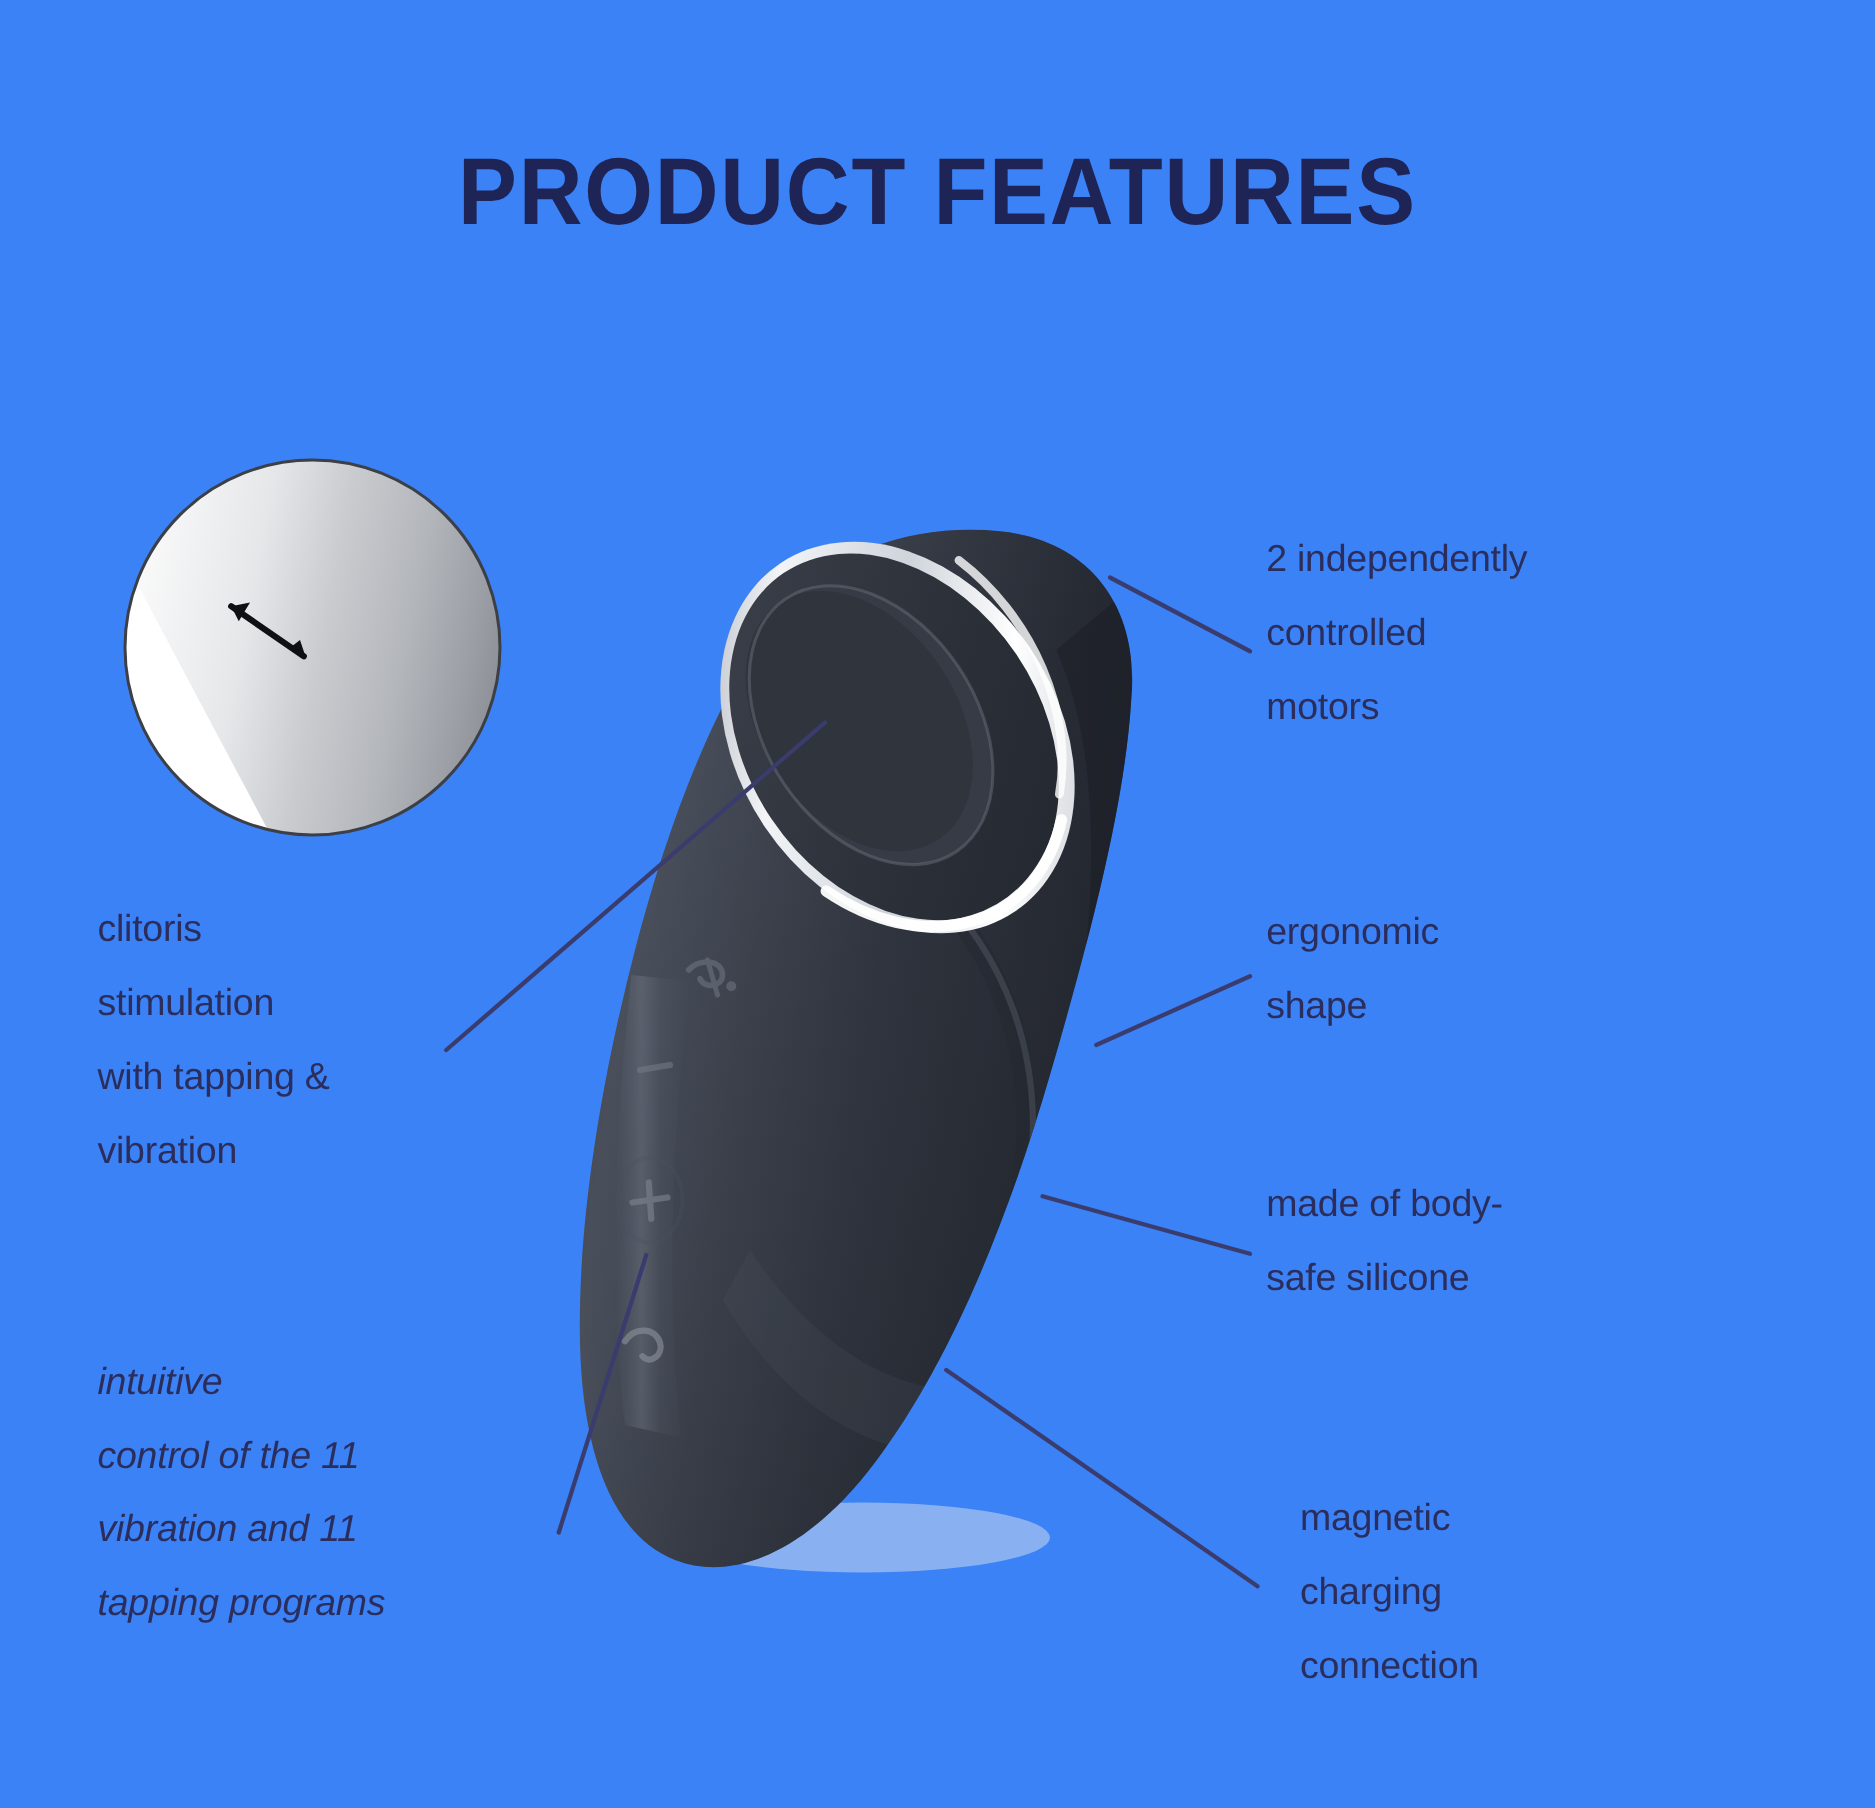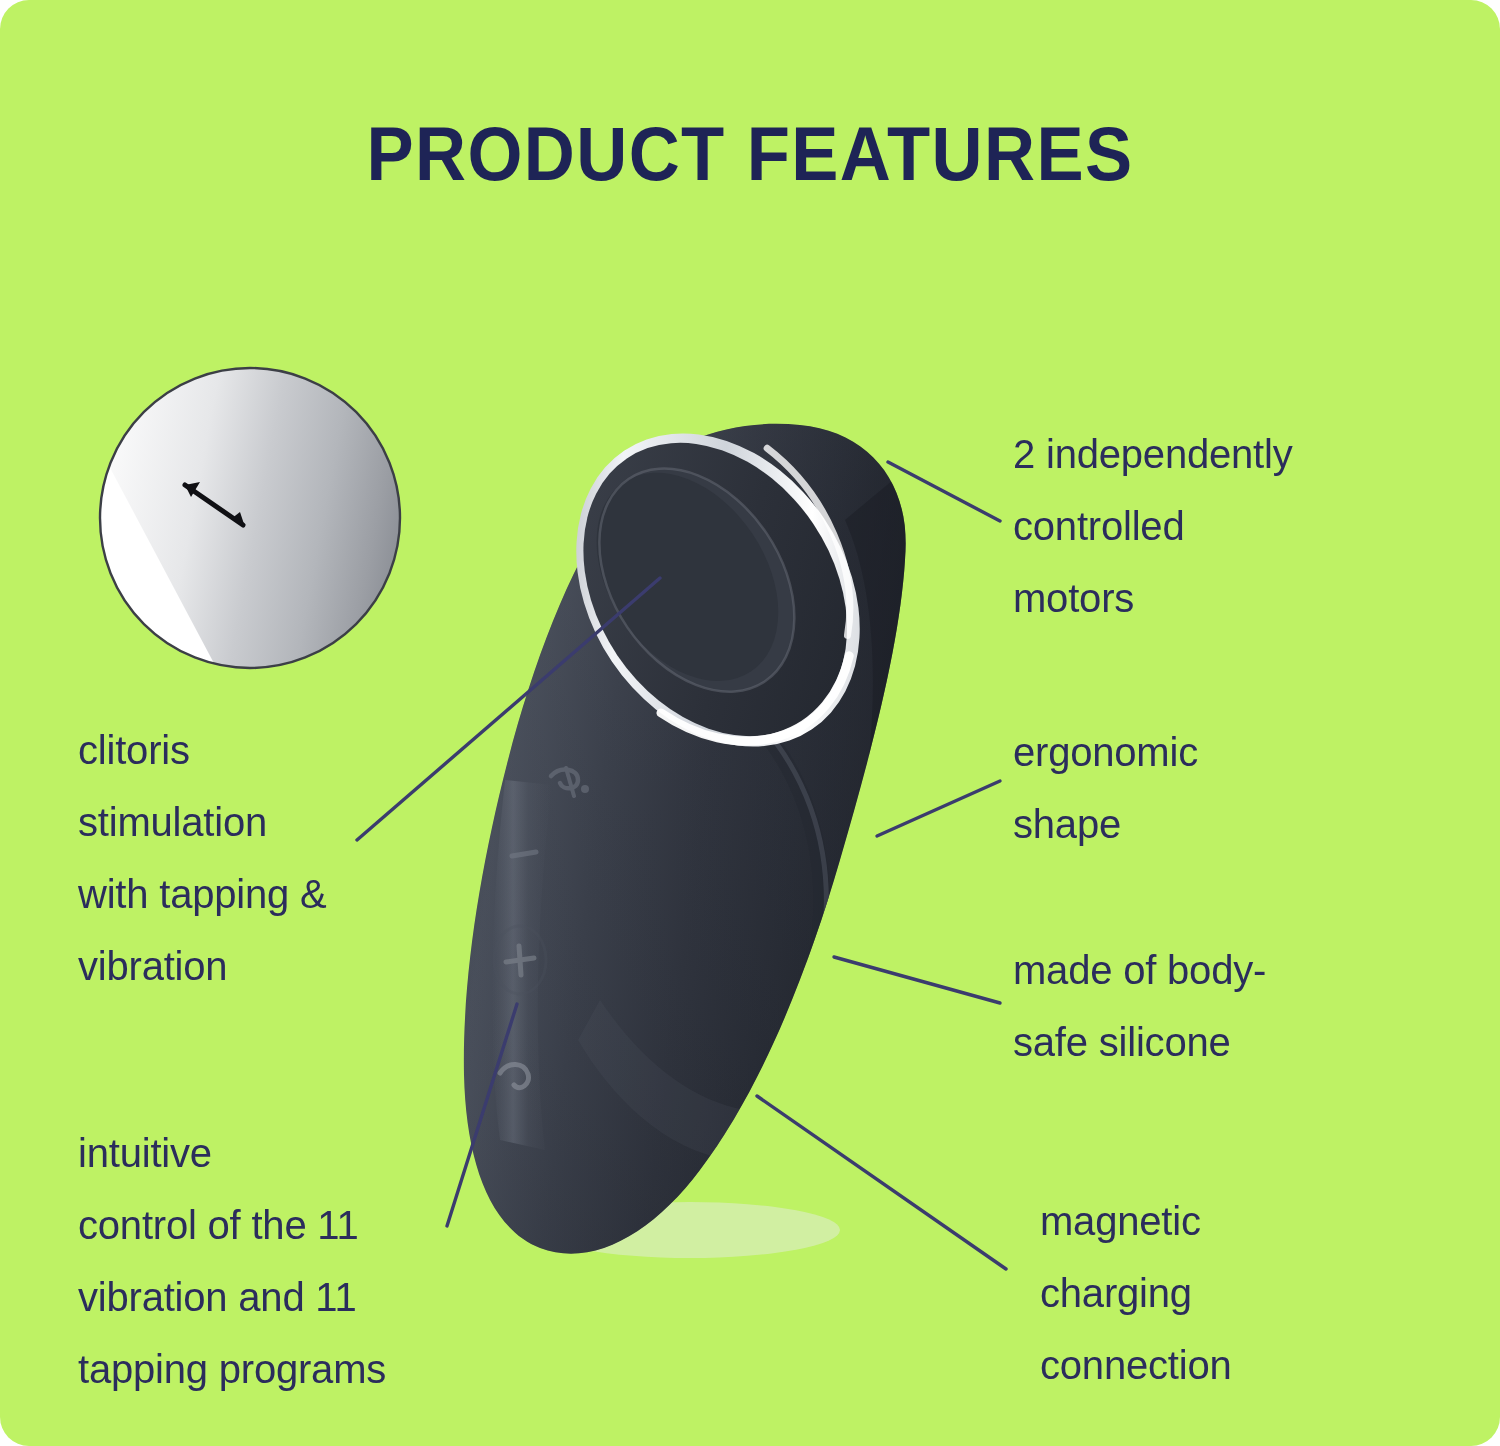--- a/index.html
+++ b/index.html
@@ -3,56 +3,56 @@
 <meta charset="utf-8">
 <style>
   html,body{margin:0;padding:0;}
   body{
     width:1500px;height:1446px;
     background:#fefefe;
     font-family:"Liberation Sans", sans-serif;
     overflow:hidden;
     position:relative;
   }
-  #stage{position:absolute;inset:0;width:1500px;height:1446px;overflow:hidden;background:#bef264;border-radius:29px;}
+  #stage{position:absolute;inset:0;width:1500px;height:1446px;overflow:hidden;background:#3b82f6;}
 
   
   .title{
     position:absolute;
     left:0;right:0;top:110px;
     text-align:center;
     font-family:"Liberation Sans", sans-serif;
     font-weight:bold;
     font-size:76px;
     letter-spacing:1.5px;
     color:#1e2456;
     transform:scaleX(0.93);
     white-space:nowrap;
   }
 
   
   .callout{
     position:absolute;
     color:#2b2d5c;
     font-family:"Liberation Sans", sans-serif;
-    font-size:40px;
-    line-height:72px;
+    font-size:30px;
+    line-height:59px;
     font-weight:400;
     letter-spacing:-0.2px;
     white-space:pre-line;
   }
   .callout.left{text-align:left;}
   .callout.right{text-align:left;}
 
   #label-motors{left:1013px;top:418px;width:400px;}
   #label-ergonomic{left:1013px;top:716px;width:380px;}
   #label-silicone{left:1013px;top:934px;width:380px;}
   #label-magnetic{left:1040px;top:1185px;width:380px;}
   #label-clitoris{left:78px;top:714px;width:400px;}
-  #label-intuitive{left:78px;top:1117px;width:450px;}
+  #label-intuitive{left:78px;top:1076px;width:450px;font-style:italic;}
 
   
   svg.overlay{position:absolute;left:0;top:0;width:1500px;height:1446px;}
 </style>
 </head>
 <body>
 
 <div id="stage">
 
   <div class="title">PRODUCT FEATURES</div>

